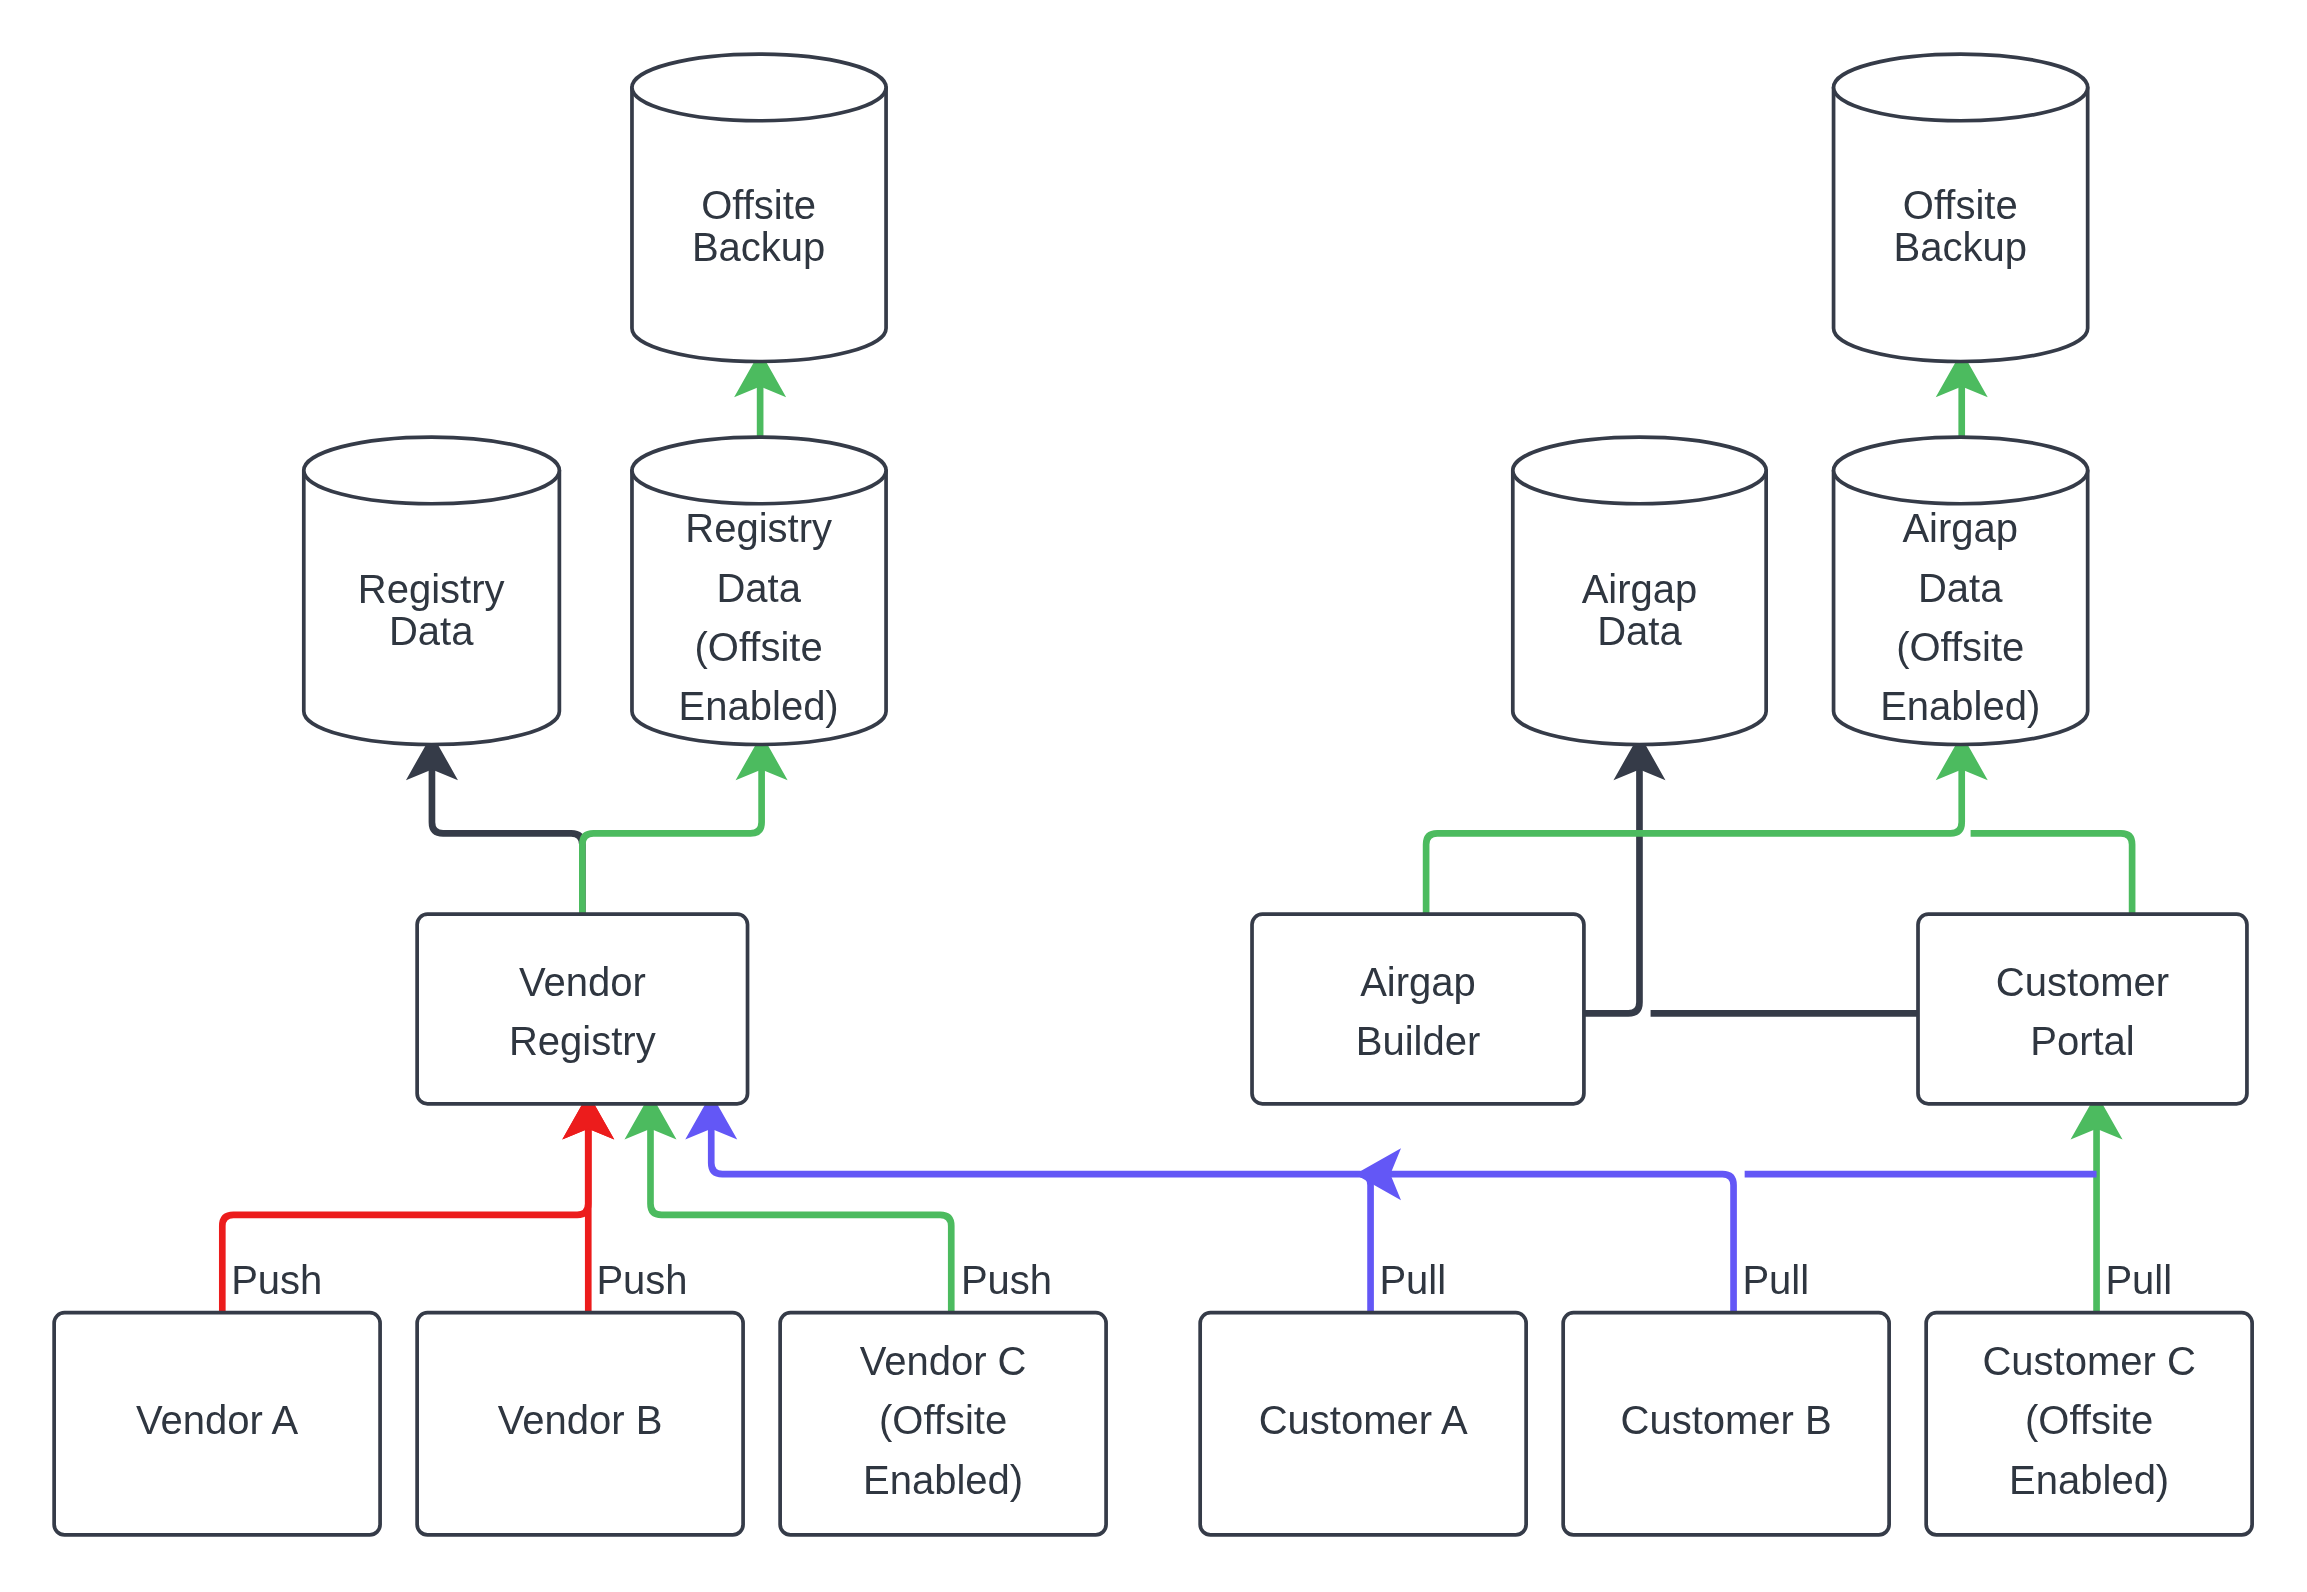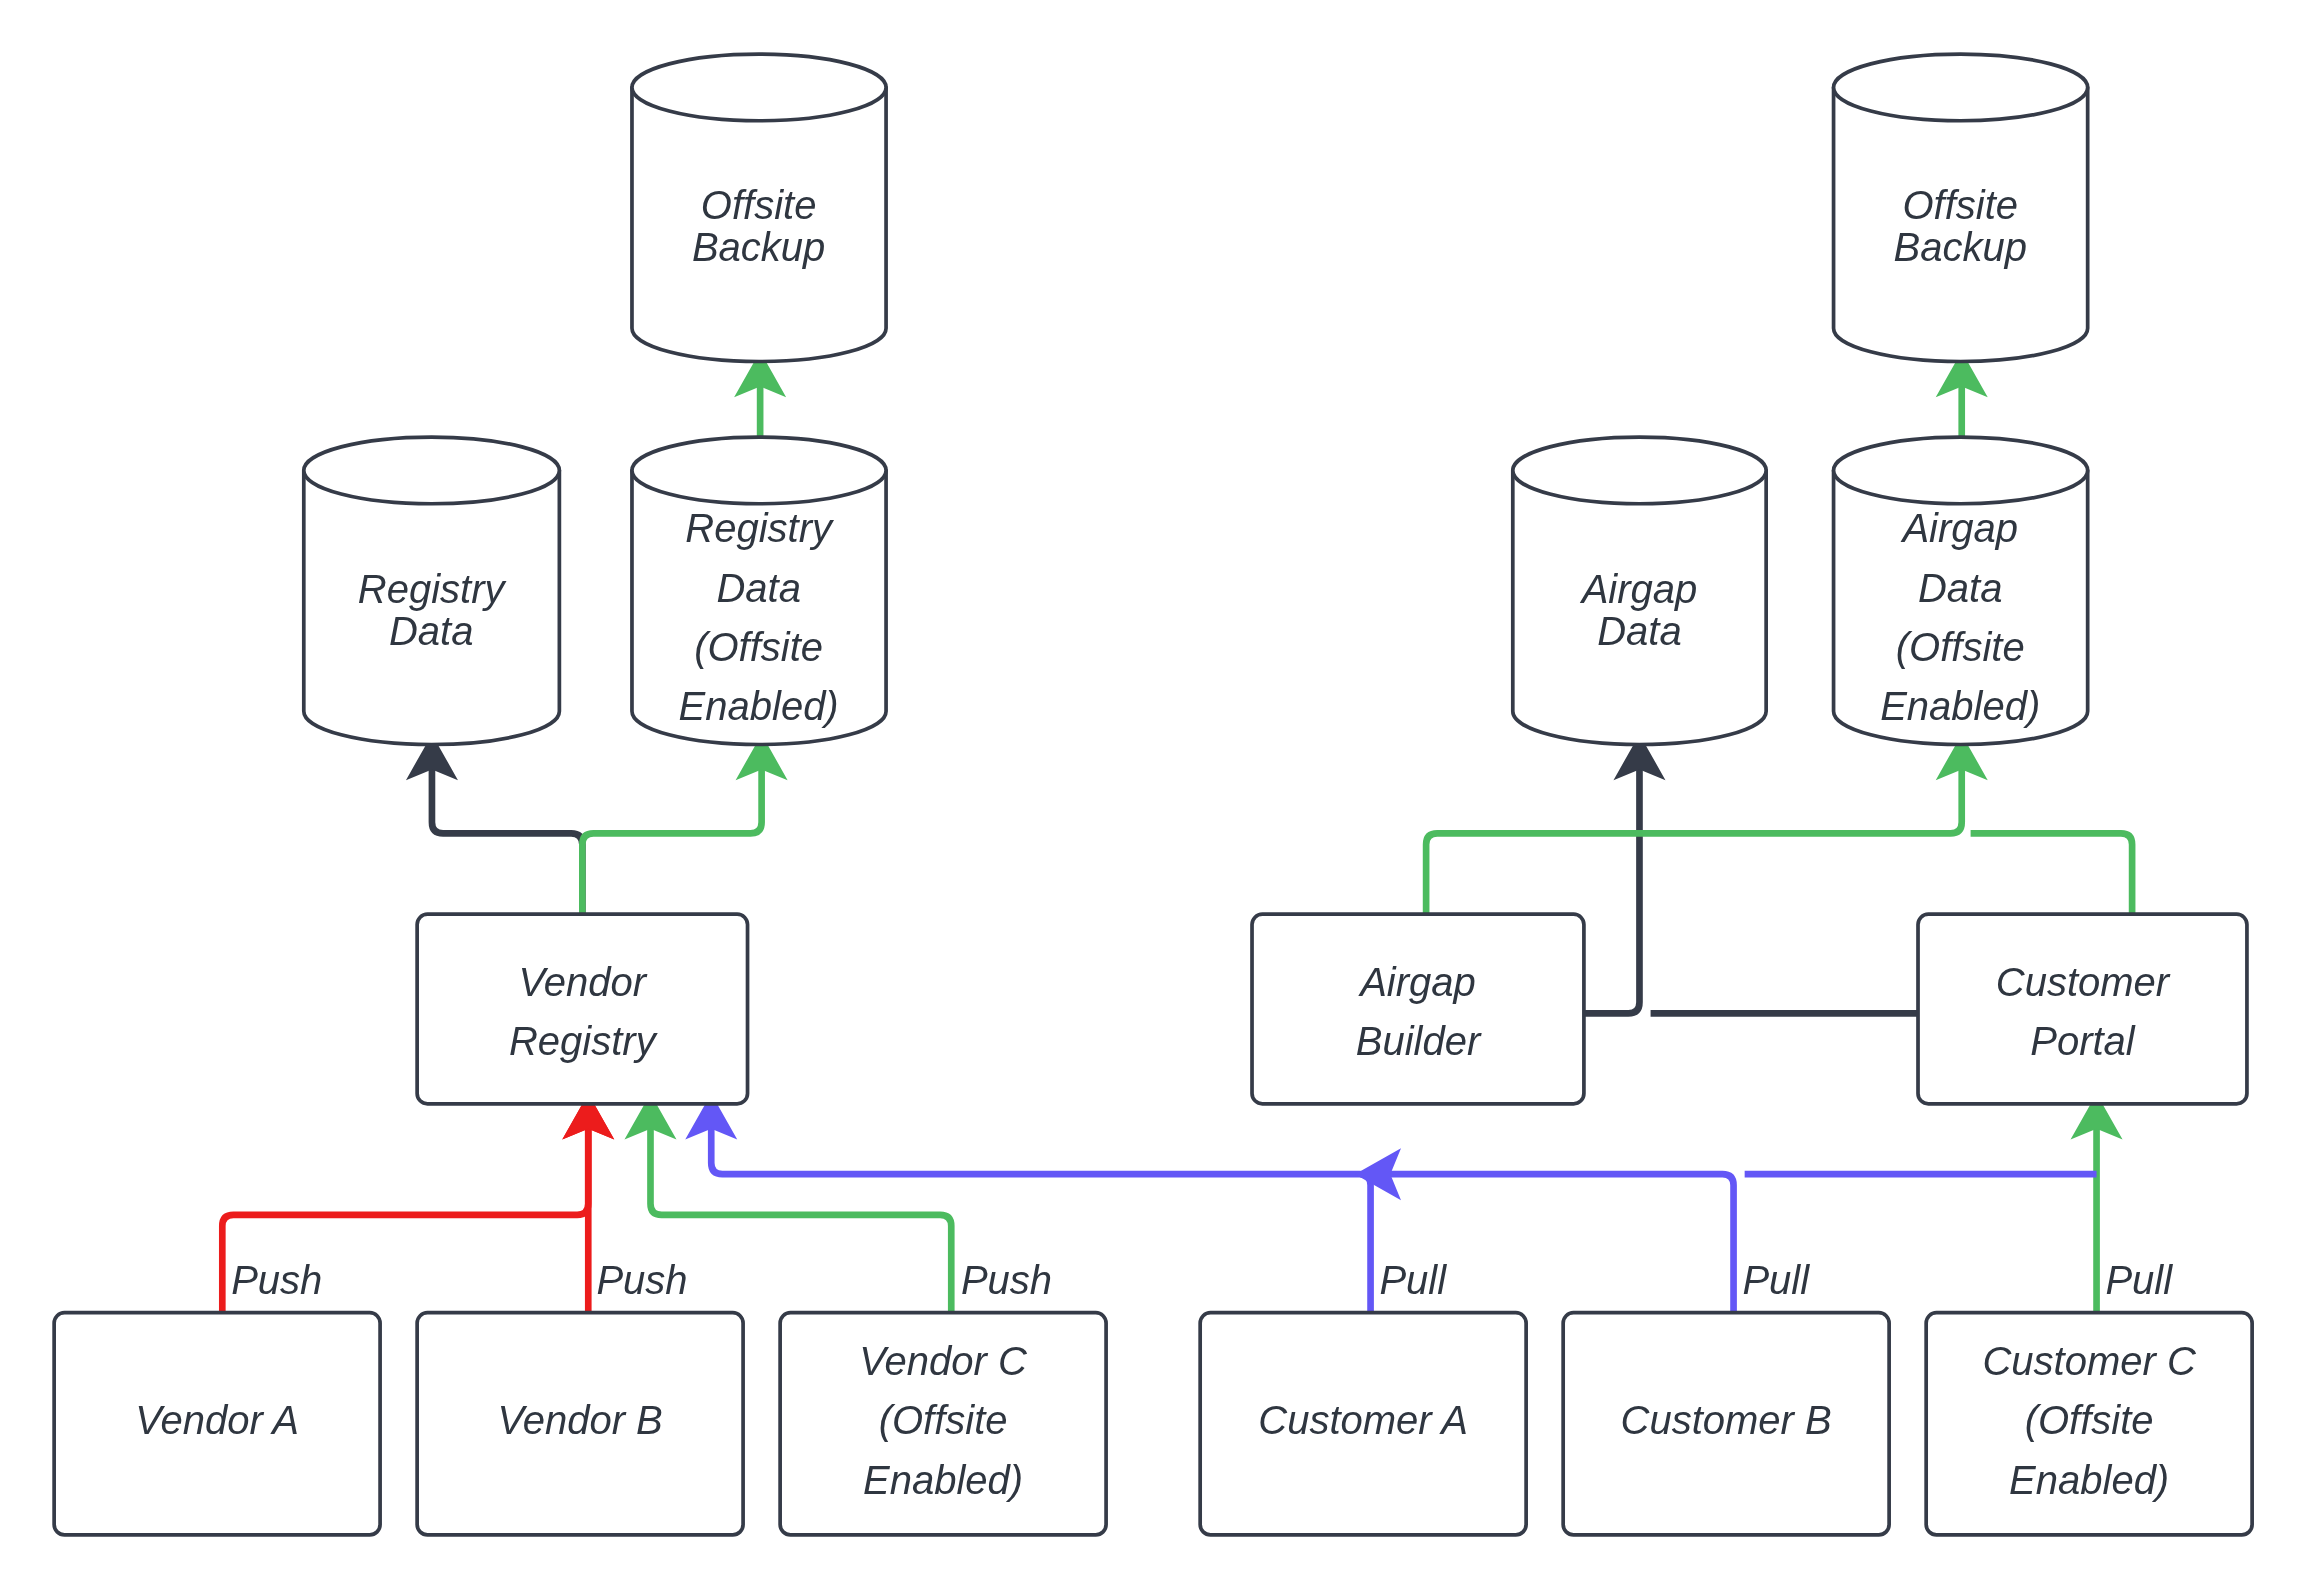--- a/index.html
+++ b/index.html
@@ -12,21 +12,20 @@
     width: 2307px;
     height: 1592px;
     overflow: hidden;
     font-family: "Liberation Sans", sans-serif;
   }
   #diagram-root {
     position: relative;
     width: 2307px;
     height: 1592px;
     background: #ffffff;
-    font-style: italic;
   }
   svg.diagram {
     display: block;
     width: 2307px;
     height: 1592px;
   }
   .node-shape {
     fill: #ffffff;
     stroke: #353b48;
     stroke-width: 5;

